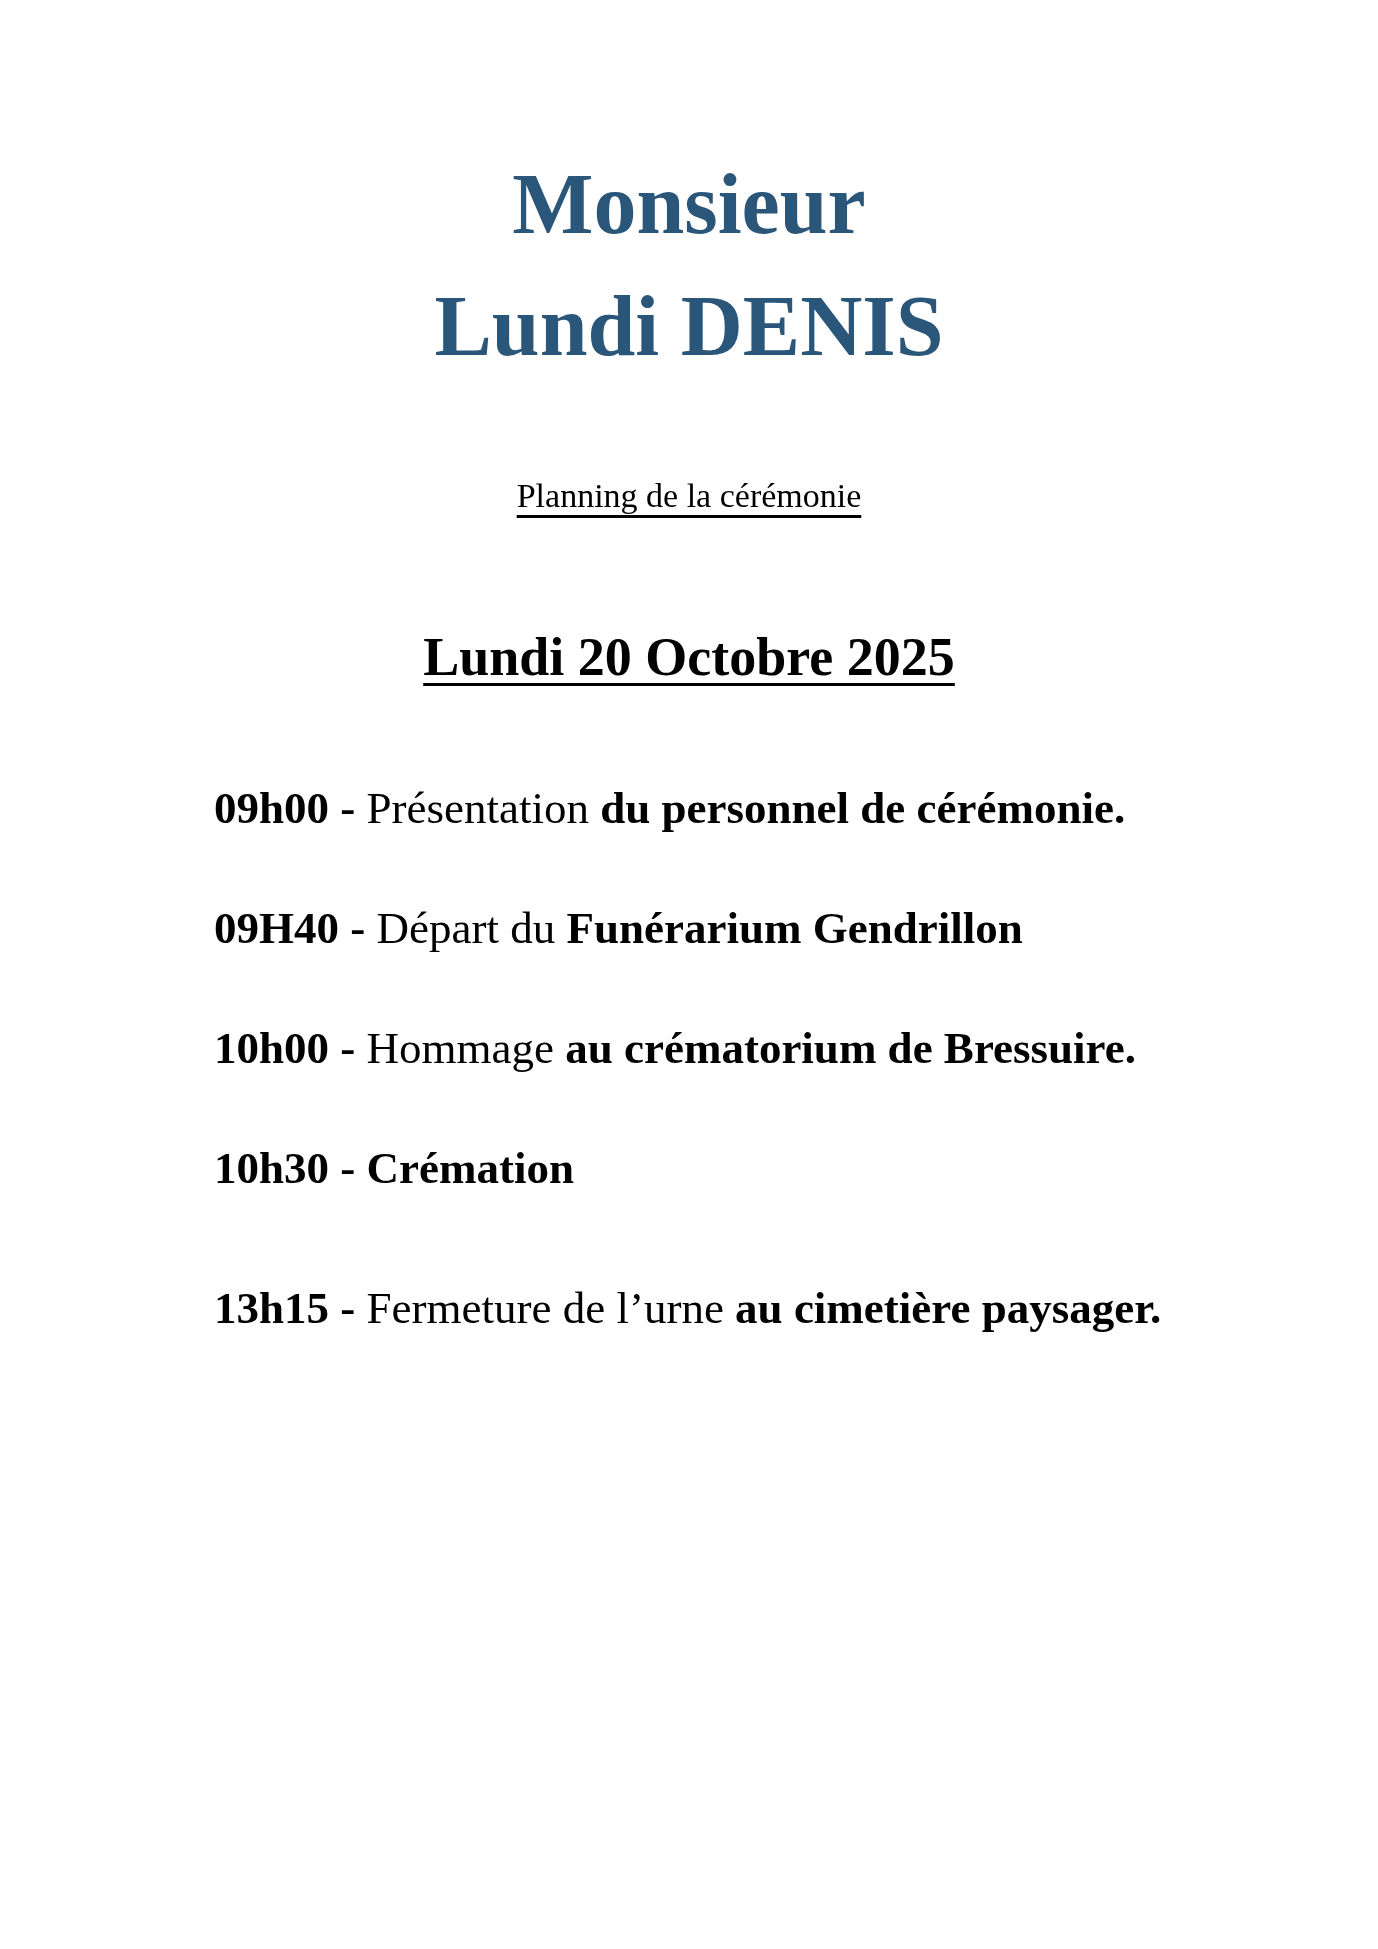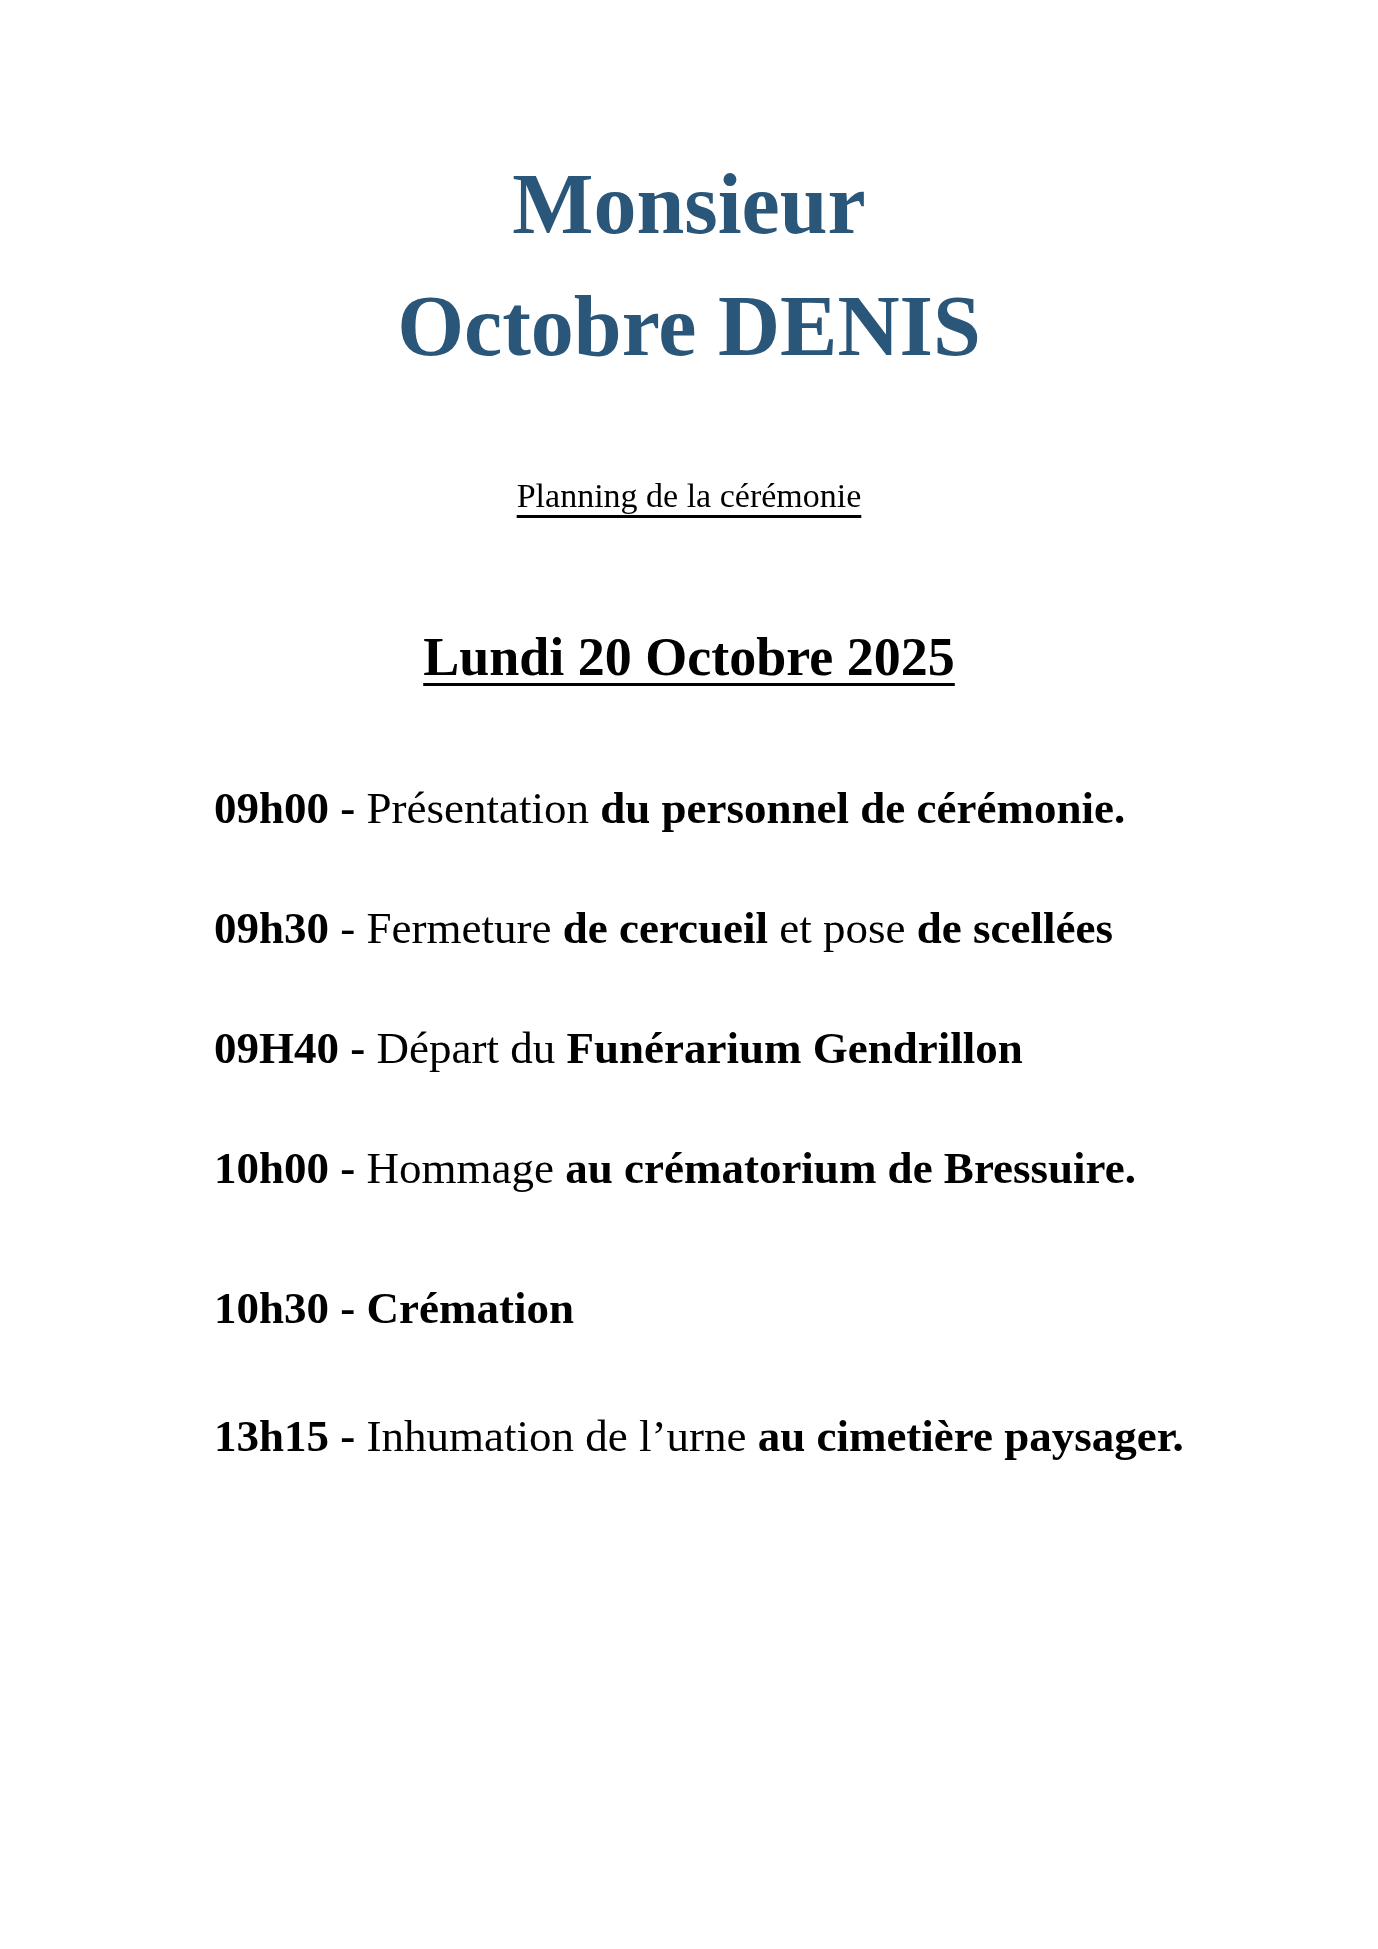--- a/index.html
+++ b/index.html
@@ -81,33 +81,32 @@
   .seg-b { font-weight: 700; }
   .seg-r { font-weight: 400; }
 </style>
 </head>
 <body>
 
 <div class="page">
 
   <h1 class="doc-title">
     <span class="title-line">Monsieur</span>
-    <span class="title-line">Octobre DENIS</span>
+    <span class="title-line">Lundi DENIS</span>
   </h1>
 
   <div class="subtitle-row">
     <span class="underlined">Planning de la cérémonie</span>
   </div>
 
   <div class="date-row">
     <span class="underlined">Lundi 20 Octobre 2025</span>
   </div>
 
   <div class="schedule" id="schedule">
       <div class="item"><span class="seg-b">09h00 - </span><span class="seg-r">Présentation </span><span class="seg-b">du personnel de cérémonie.</span></div>
-      <div class="item"><span class="seg-b">09h30</span><span class="seg-r"> - Fermeture </span><span class="seg-b">de cercueil</span><span class="seg-r"> et pose </span><span class="seg-b">de scellées</span></div>
       <div class="item"><span class="seg-b">09H40 - </span><span class="seg-r">Départ du </span><span class="seg-b">Funérarium Gendrillon</span></div>
       <div class="item"><span class="seg-b">10h00 - </span><span class="seg-r">Hommage </span><span class="seg-b">au crématorium de Bressuire.</span></div>
       <div class="item"><span class="seg-b">10h30 - Crémation</span></div>
-      <div class="item"><span class="seg-b">13h15 - </span><span class="seg-r">Inhumation de l’urne </span><span class="seg-b">au cimetière paysager.</span></div>
+      <div class="item"><span class="seg-b">13h15 - </span><span class="seg-r">Fermeture de l’urne </span><span class="seg-b">au cimetière paysager.</span></div>
     </div>
 
 </div>
 
 </body></html>

